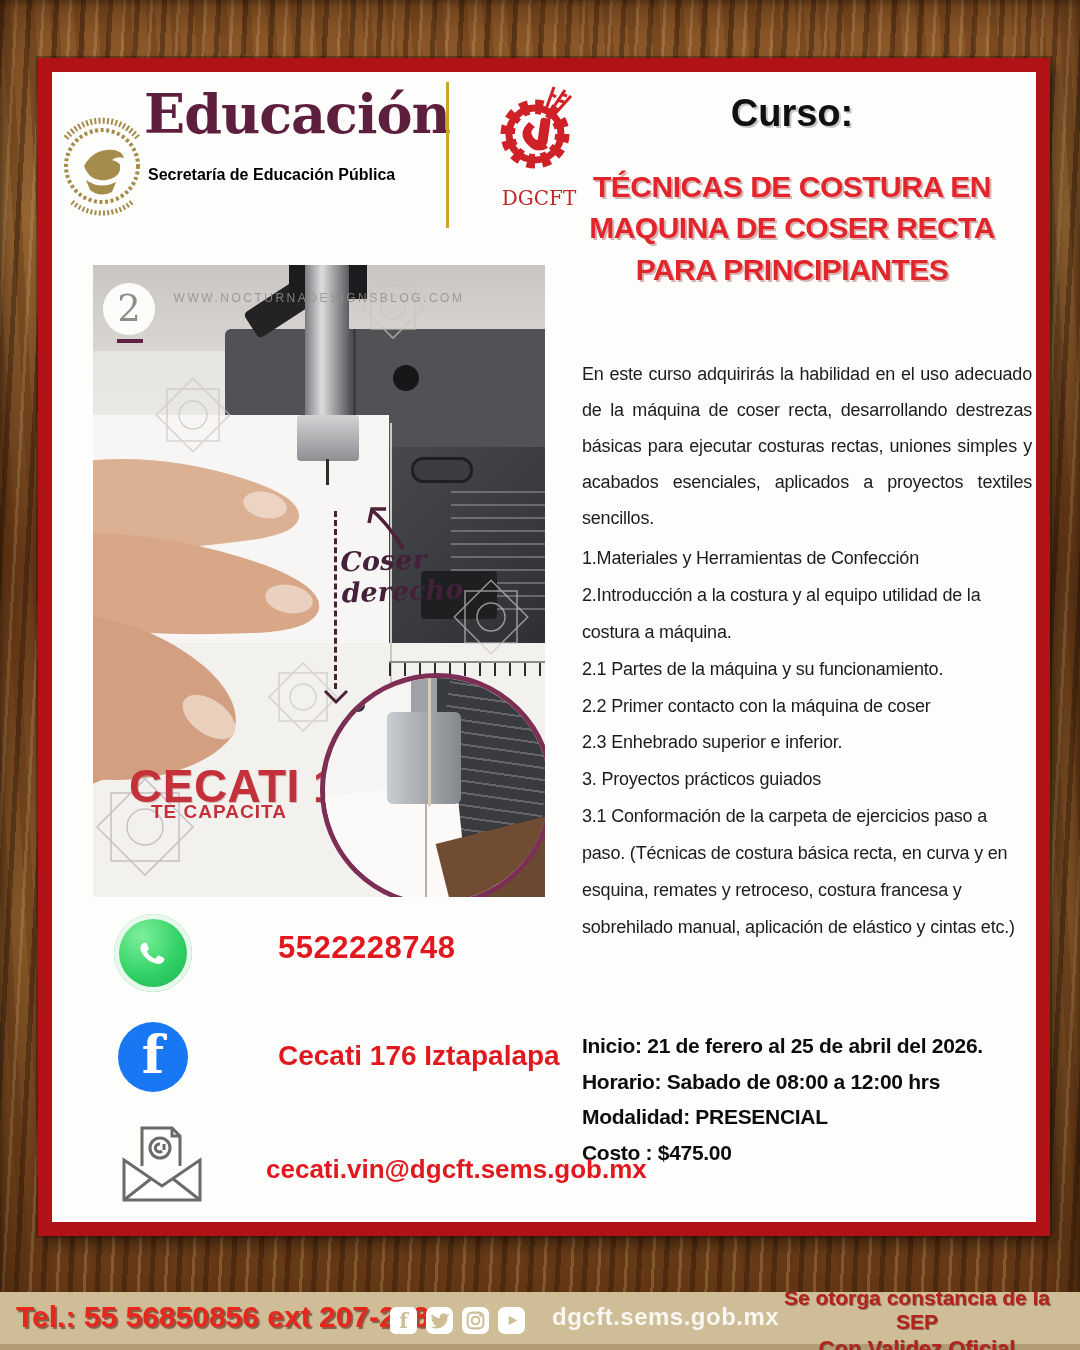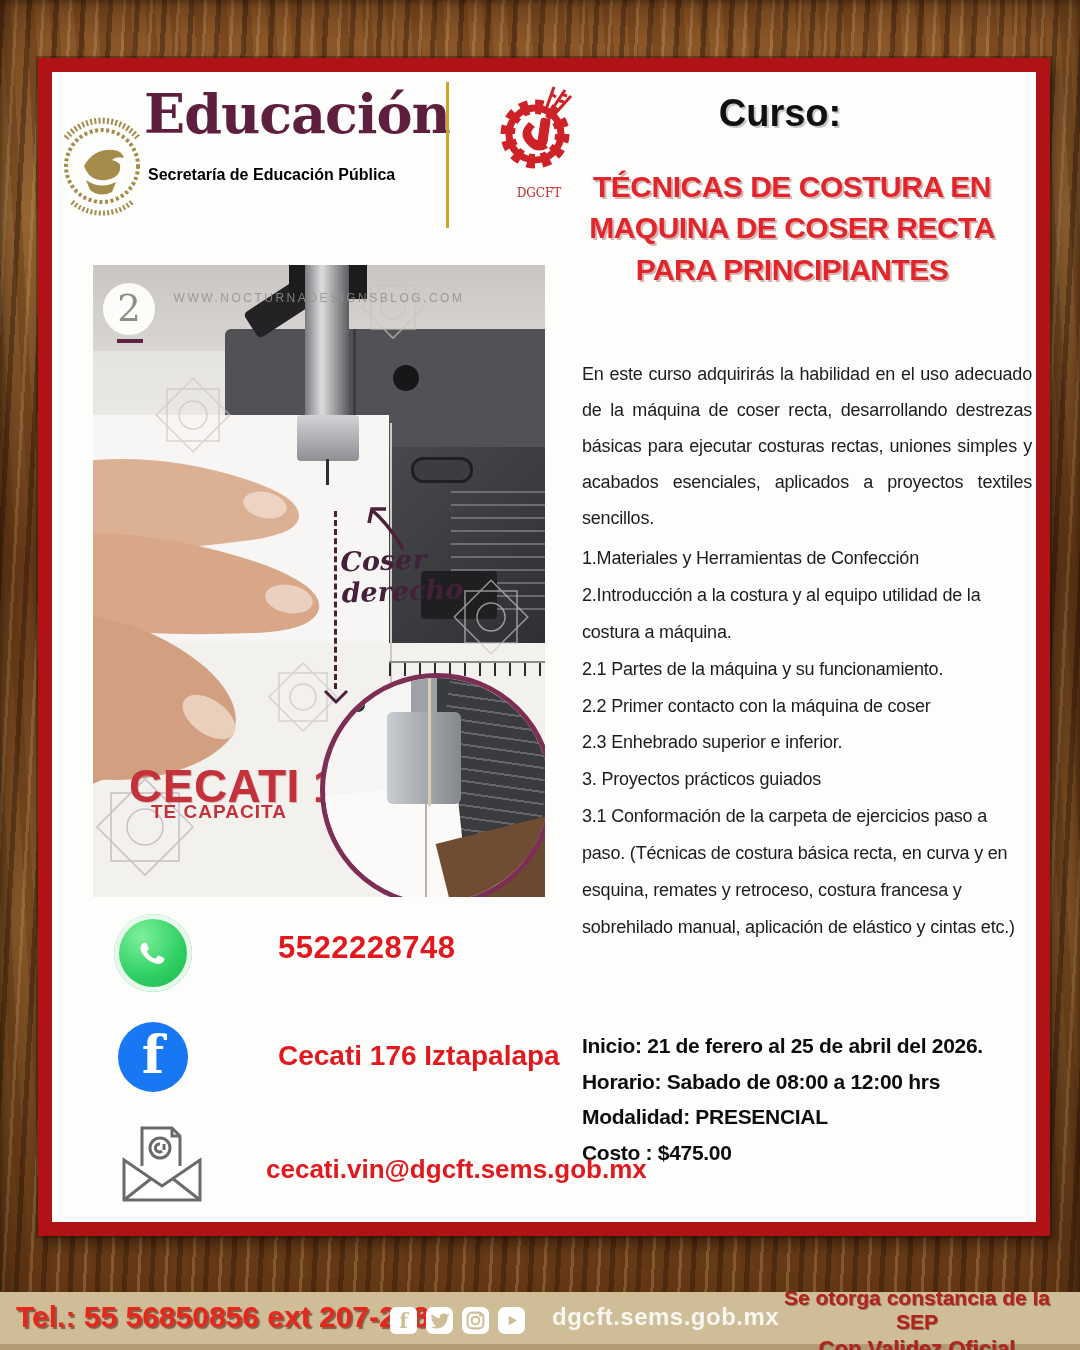--- a/index.html
+++ b/index.html
@@ -20,24 +20,24 @@
     background:#b01216;box-shadow:0 0 0 2px rgba(40,15,5,.35),5px 7px 16px rgba(0,0,0,.5);}
   .inner{position:absolute;inset:14px;background:#fdfdfc;overflow:hidden;}
 
   
   .eagle{position:absolute;left:6px;top:8px;}
   .brand{position:absolute;left:92px;top:10px;font-family:"DejaVu Serif",serif;
     font-weight:bold;font-size:54px;color:#5e1e3e;letter-spacing:-1px;text-align:center;}
   .brand-sub{position:absolute;left:96px;top:94px;font-size:16px;font-weight:bold;color:#000000;}
   .divider{position:absolute;left:394px;top:10px;width:3px;height:146px;background:#cda32e;}
   .dgcft{position:absolute;left:412px;top:10px;width:150px;text-align:center;}
-  .dgcft-label{font-family:"DejaVu Serif",serif;font-size:12px;color:#c4262c;margin-top:0px;}
-
-  
-  .kicker{position:absolute;left:500px;top:20px;width:456px;text-align:center;
+  .dgcft-label{font-family:"DejaVu Serif",serif;font-size:20px;color:#c4262c;margin-top:0px;}
+
+  
+  .kicker{position:absolute;left:512px;top:20px;width:456px;text-align:center;
     font-size:38px;font-weight:700;color:#101010;text-shadow:2px 2px 0 rgba(0,0,0,.22);}
   .title{position:absolute;left:512px;top:94px;width:456px;text-align:center;
     font-size:30px;line-height:1.38;font-weight:800;color:#e2252b;letter-spacing:-.5px;
     white-space:pre-line;text-shadow:2px 2px 0 rgba(130,12,12,.30);}
   .desc{position:absolute;left:530px;top:284px;width:450px;font-size:18px;line-height:2.0;
     color:#1c1c1c;text-align:justify;letter-spacing:-.2px;}
   .syllabus{position:absolute;left:530px;top:468px;width:450px;}
   .syl-item{font-size:18px;line-height:2.05;color:#1c1c1c;letter-spacing:-.2px;}
   .details{position:absolute;left:530px;top:956px;width:452px;}
   .detail-line{font-size:21px;line-height:1.7;font-weight:800;color:#0d0d0d;letter-spacing:-.3px;}

